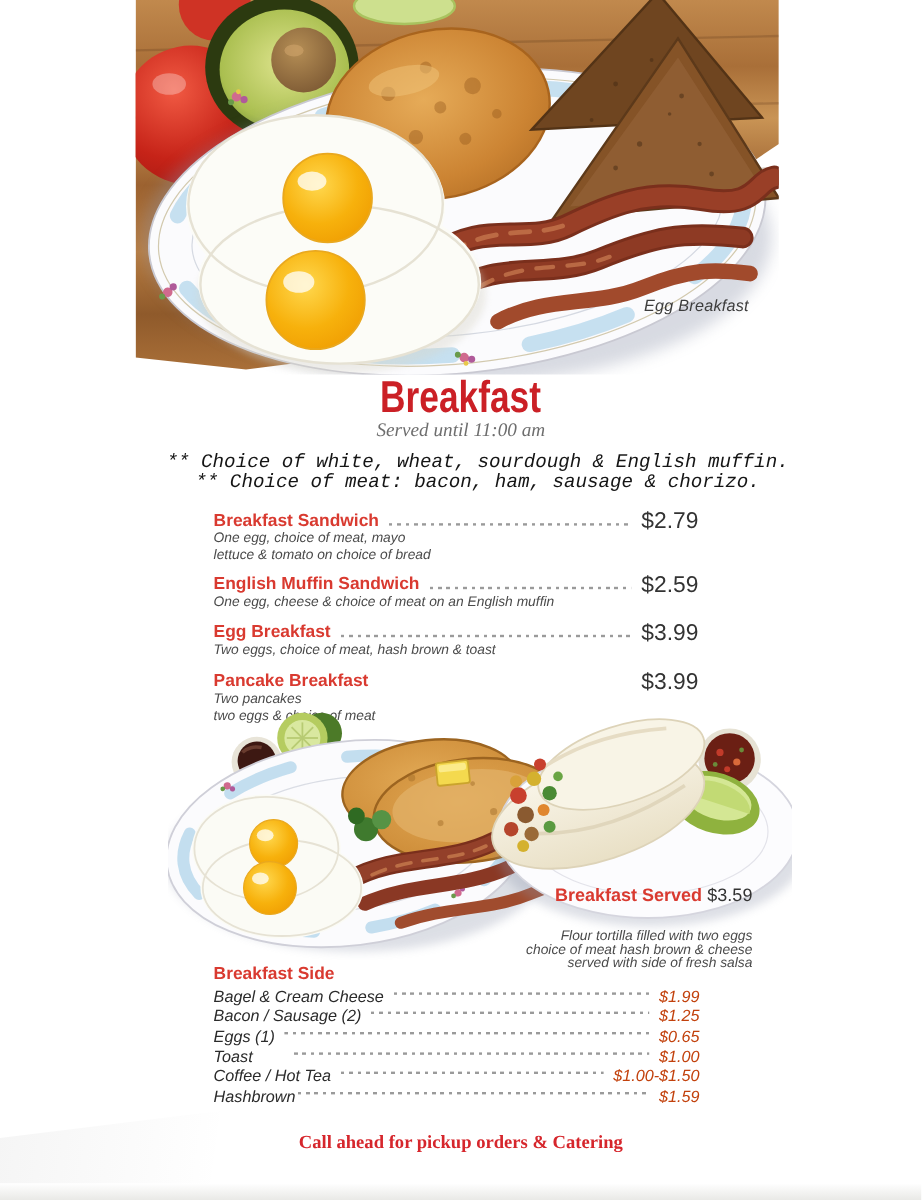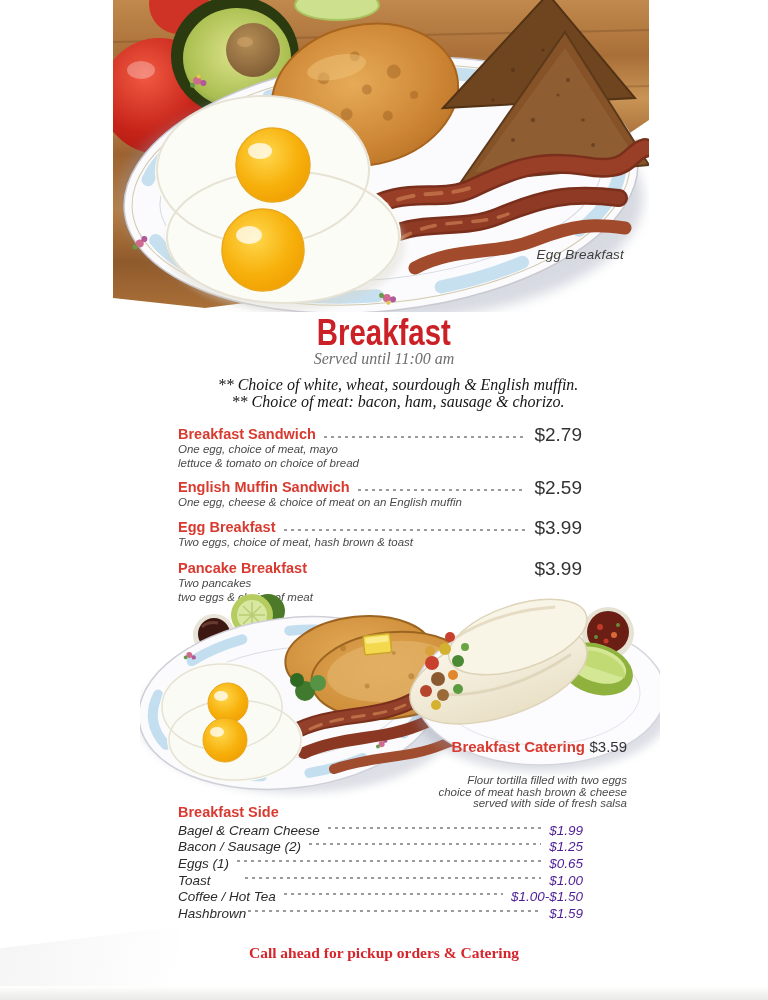--- a/index.html
+++ b/index.html
@@ -8,21 +8,21 @@
 
   
   .photo-top{position:absolute;left:113px;top:0;width:536px;height:312px;}
   .photo-mid{position:absolute;left:140px;top:585px;width:520px;height:215px;}
   .photo-caption{position:absolute;top:247px;right:144px;font-size:13.5px;font-style:italic;color:#3d3d3d;letter-spacing:.2px;}
 
   
   .header-block{position:absolute;top:314px;left:0;width:768px;text-align:center;}
   .menu-title{display:inline-block;font-size:35px;line-height:36px;font-weight:800;color:#cb2026;transform:scaleX(.84) scaleY(1.06);letter-spacing:0px;}
   .menu-subtitle{font-family:"Liberation Serif",serif;font-style:italic;font-size:16px;color:#6e6e6e;margin-top:0px;}
-  .menu-note{font-family:Liberation Serif, serif;font-style:italic;font-size:16px;color:#151515;line-height:16.5px;padding-left:28px;}
+  .menu-note{font-family:Liberation Mono, monospace;font-style:italic;font-size:16px;color:#151515;line-height:16.5px;padding-left:28px;}
   .menu-note.first{margin-top:9px;}
 
   
   .items-block{position:absolute;top:427px;left:178px;width:404px;}
   .item{margin-bottom:11px;}
   .item-row{display:flex;align-items:flex-end;}
   .item-name{font-size:14.5px;font-weight:bold;color:#d93a30;line-height:15px;white-space:nowrap;}
   .leader{flex:1;height:2px;margin:0 8px 4px 8px;background:repeating-linear-gradient(90deg,#9a9a9a 0 3px,transparent 3px 7px);}
   .price{font-size:19px;color:#333333;line-height:15px;white-space:nowrap;}
   .inline-price{margin-left:10px;font-weight:normal;}
@@ -33,21 +33,21 @@
   .burrito-name{font-size:15px;font-weight:bold;color:#d93a30;line-height:16px;}
   .burrito-desc{font-size:11.5px;font-style:italic;color:#4a4a4a;line-height:11.5px;}
   .burrito-desc.first{margin-top:19px;}
 
   
   .sides-block{position:absolute;top:804px;left:178px;width:405px;}
   .sides-header{font-size:14.5px;font-weight:bold;color:#d93a30;line-height:16px;margin-bottom:2px;}
   .side-row{display:flex;align-items:center;height:16.6px;font-style:italic;}
   .side-name{font-size:13.5px;color:#2b2b2b;white-space:nowrap;}
   .side-row .leader{margin-bottom:5px;}
-  .side-price{font-size:13.5px;color:#4c1d95;white-space:nowrap;}
+  .side-price{font-size:13.5px;color:#c2410c;white-space:nowrap;}
 
   
   .footer{position:absolute;top:944px;left:0;width:768px;display:flex;justify-content:center;align-items:baseline;gap:12px;}
   .footer-text{font-family:"Liberation Serif",serif;font-weight:bold;font-size:15.5px;color:#d6262c;}
   .footer-phone{font-size:20px;font-weight:bold;color:#d6262c;letter-spacing:.5px;}
 
   .scan-bottom{position:absolute;left:0;bottom:0;width:768px;height:14px;background:linear-gradient(#ffffff,#e9e9e6);}
   .scan-shadow{position:absolute;left:-30px;bottom:8px;width:330px;height:60px;background:linear-gradient(105deg,rgba(60,60,60,.06),rgba(60,60,60,0) 65%);transform:rotate(-7deg);}
 </style>
 </head>
@@ -402,21 +402,21 @@
         <circle cx="290" cy="66" r="5" fill="#d9a23a"></circle>
           <circle cx="310" cy="52" r="5" fill="#c8402e"></circle>
         <circle cx="325" cy="62" r="4" fill="#6aa544"></circle>
           <circle cx="296" cy="120" r="5" fill="#d4b12e"></circle>
       </g>
     </g>
   </svg>
 
   <div class="burrito-block">
     <div>
-      <span class="burrito-name">Breakfast Catering</span>
+      <span class="burrito-name">Breakfast Served</span>
       <span class="price" style="font-size:15px;">$3.59</span>
     </div>
     <div class="burrito-desc first">Flour tortilla filled with two eggs</div>
     <div class="burrito-desc">choice of meat hash brown &amp; cheese</div>
     <div class="burrito-desc">served with side of fresh salsa</div>
   </div>
 
   <div class="sides-block">
     <div class="sides-header">Breakfast Side</div>
 

